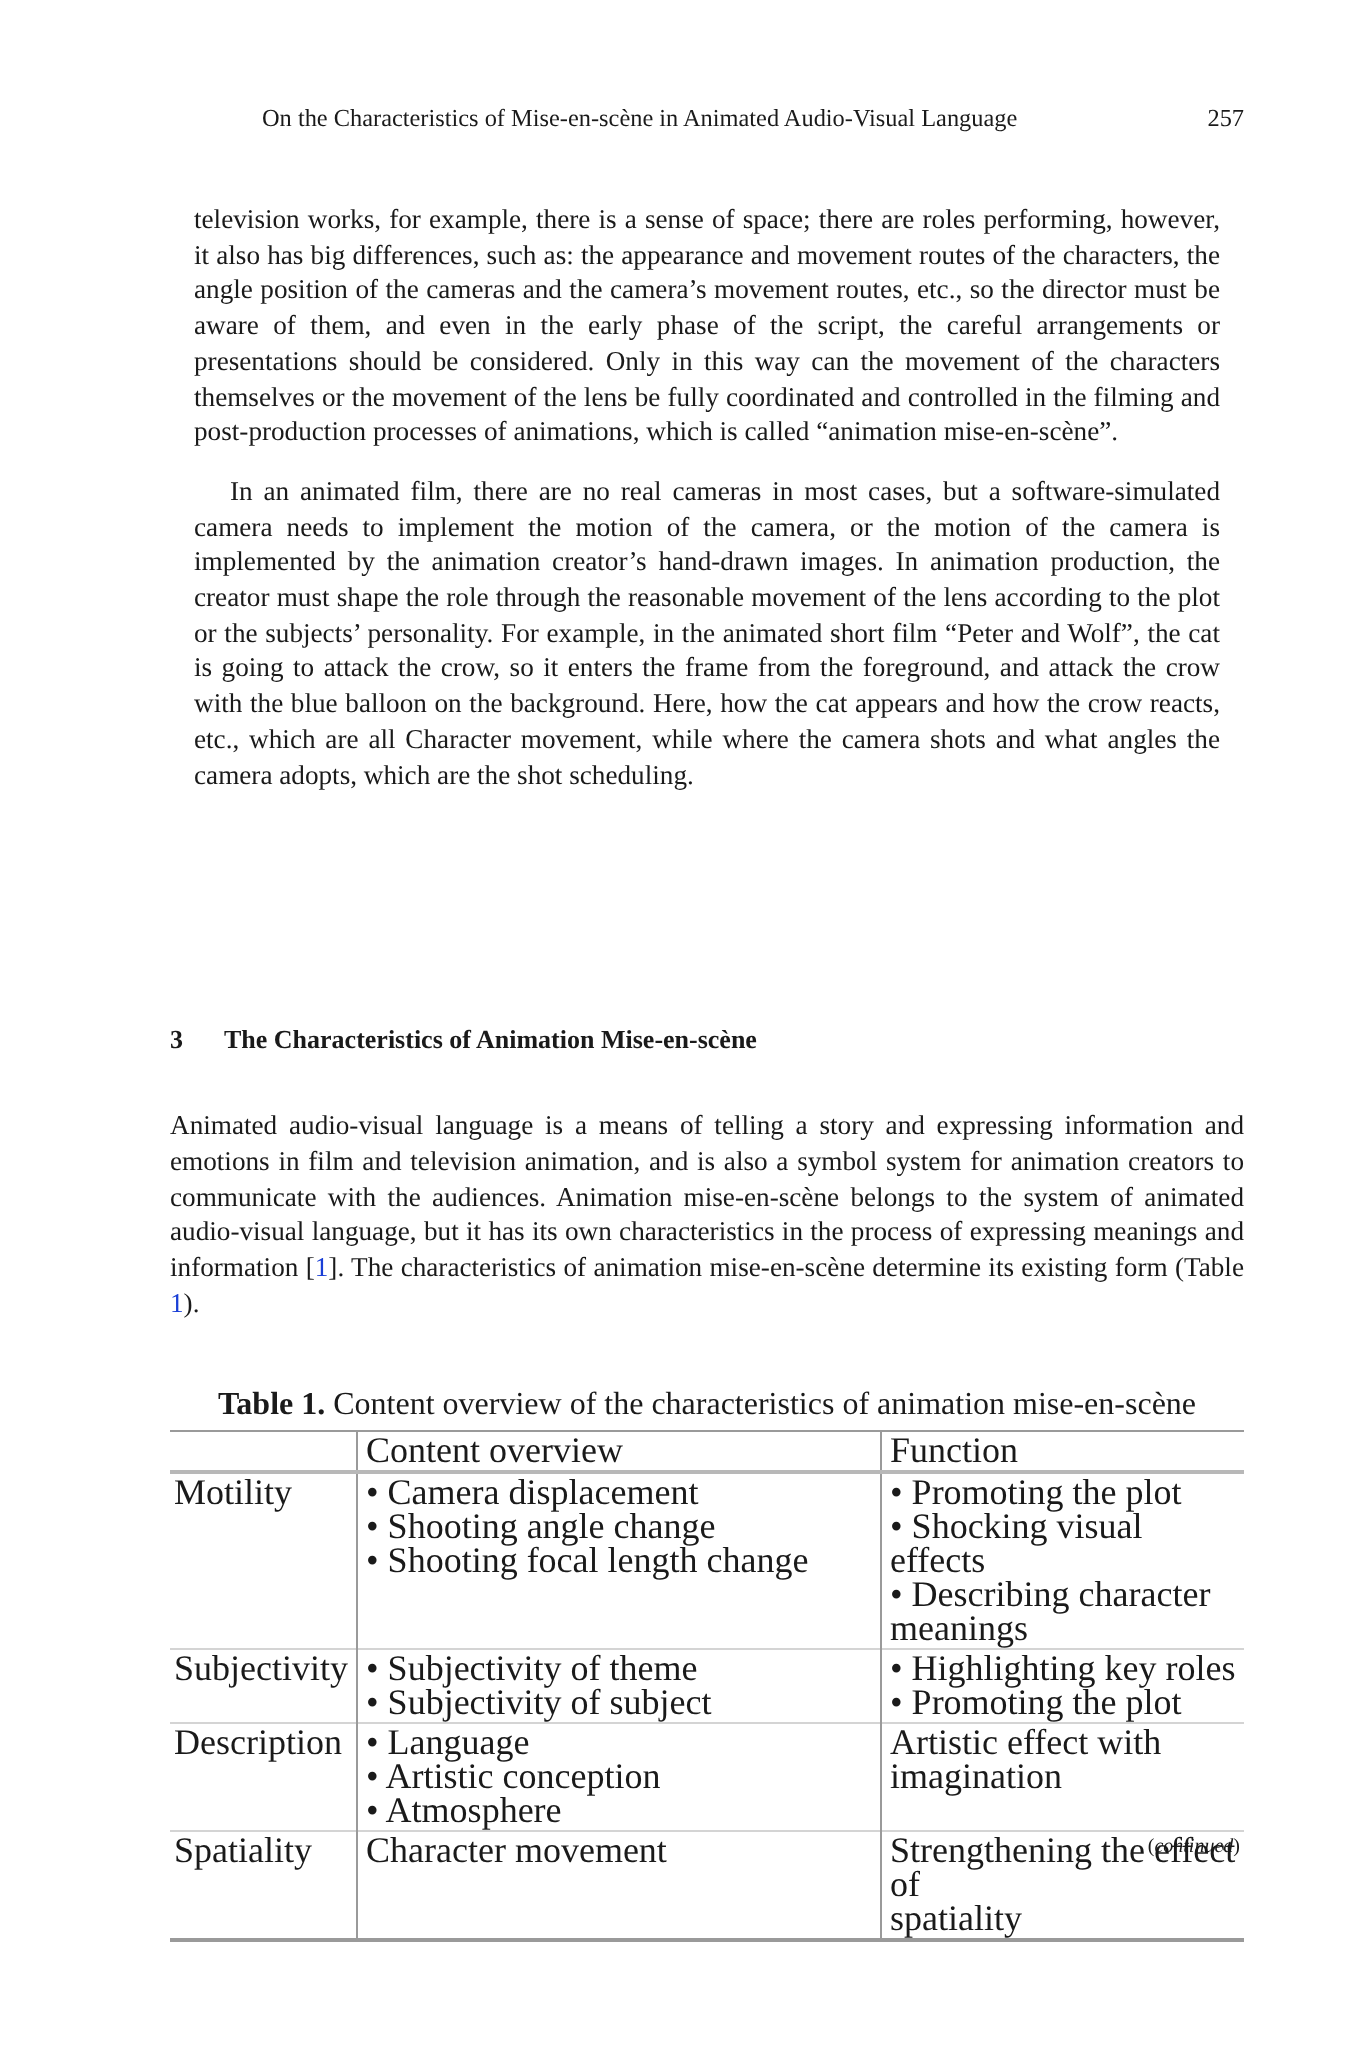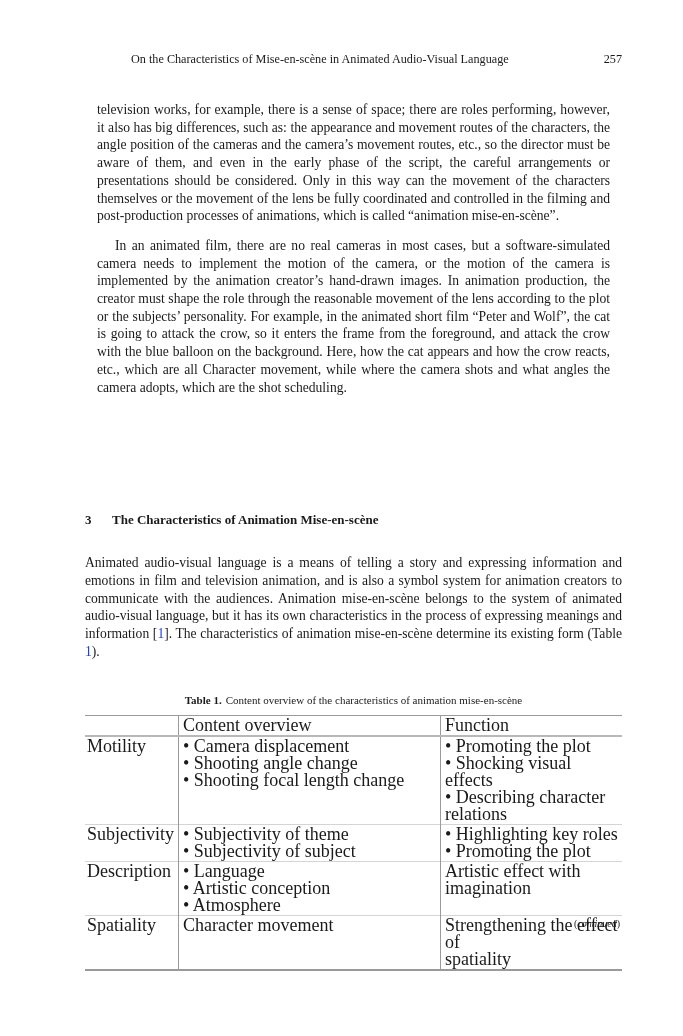--- a/index.html
+++ b/index.html
@@ -12,21 +12,21 @@
   .body { position: absolute; top: 89px; left: 0; width: 537px; font-size: 13.6px;
           line-height: 17.7px; text-align: justify; hyphens: manual; }
   .body p { margin: 12px; }
   .body p.indent { text-indent: 18px; }
   .section { position: absolute; top: 512px; left: 0; font-size: 13px; font-weight: bold; }
   .section .num { display: inline-block; width: 27px; }
   .body2 { position: absolute; top: 554px; left: 0; width: 537px; font-size: 13.6px;
            line-height: 17.8px; text-align: justify; }
   .body2 p { margin: 0; }
   .ref { color: #1a3fd6; }
-  .caption { position: absolute; top: 694px; left: 0; width: 537px; text-align: center; font-size: 11px; }
+  .caption { position: absolute; top: 694px; left: 0; width: 537px; text-align: center; font-size: 16px; }
   .caption b { font-weight: bold; margin-right: 4px; }
   table { position: absolute; top: 715px; left: 0; width: 537px; border-collapse: collapse;
           font-size: 18px; line-height: 17px; }
   th, td { text-align: left; vertical-align: top; font-weight: normal; padding: 1px 4px 1px 4px; }
   thead tr { border-top: 1px solid #9a9a9a; border-bottom: 2px solid #b8b8b8; }
   th:first-child, td:first-child { width: 80px; padding-left: 2px; }
   th:nth-child(2), td:nth-child(2) { width: 253px; border-left: 1px solid #9a9a9a; }
   th:nth-child(3), td:nth-child(3) { border-left: 1px solid #9a9a9a; }
   tbody tr { border-bottom: 1px solid #d4d4d4; }
   tbody tr:last-child { border-bottom: 2px solid #9a9a9a; }
@@ -73,21 +73,21 @@
       <tr>
         <td>Motility</td>
         <td>
           <span class="cell-line">• Camera displacement</span>
           <span class="cell-line">• Shooting angle change</span>
           <span class="cell-line">• Shooting focal length change</span>
         </td>
         <td>
           <span class="cell-line">• Promoting the plot</span>
           <span class="cell-line">• Shocking visual effects</span>
-          <span class="cell-line">• Describing character relations</span>
+          <span class="cell-line">• Describing character meanings</span>
         </td>
       </tr>
       <tr>
         <td>Subjectivity</td>
         <td>
           <span class="cell-line">• Subjectivity of theme</span>
           <span class="cell-line">• Subjectivity of subject</span>
         </td>
         <td>
           <span class="cell-line">• Highlighting key roles</span>

